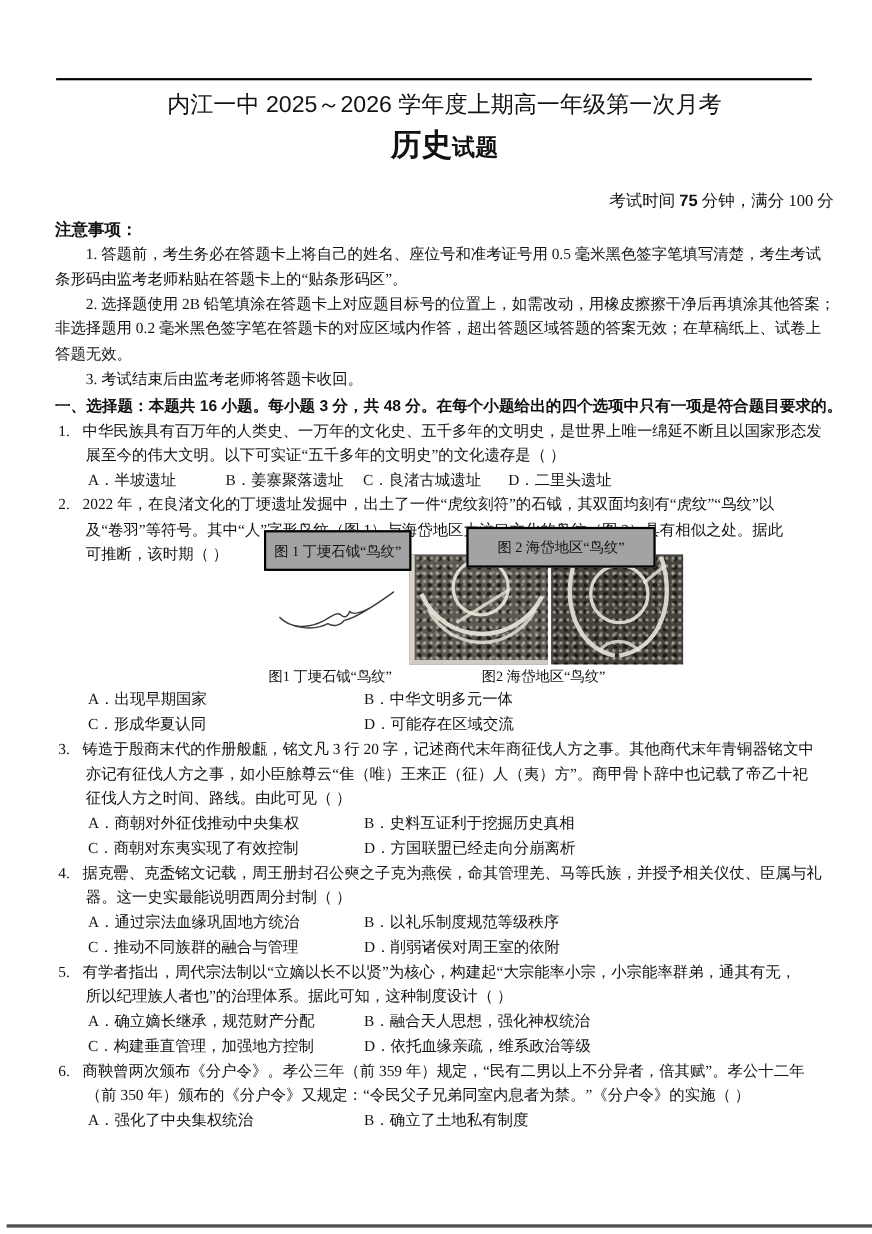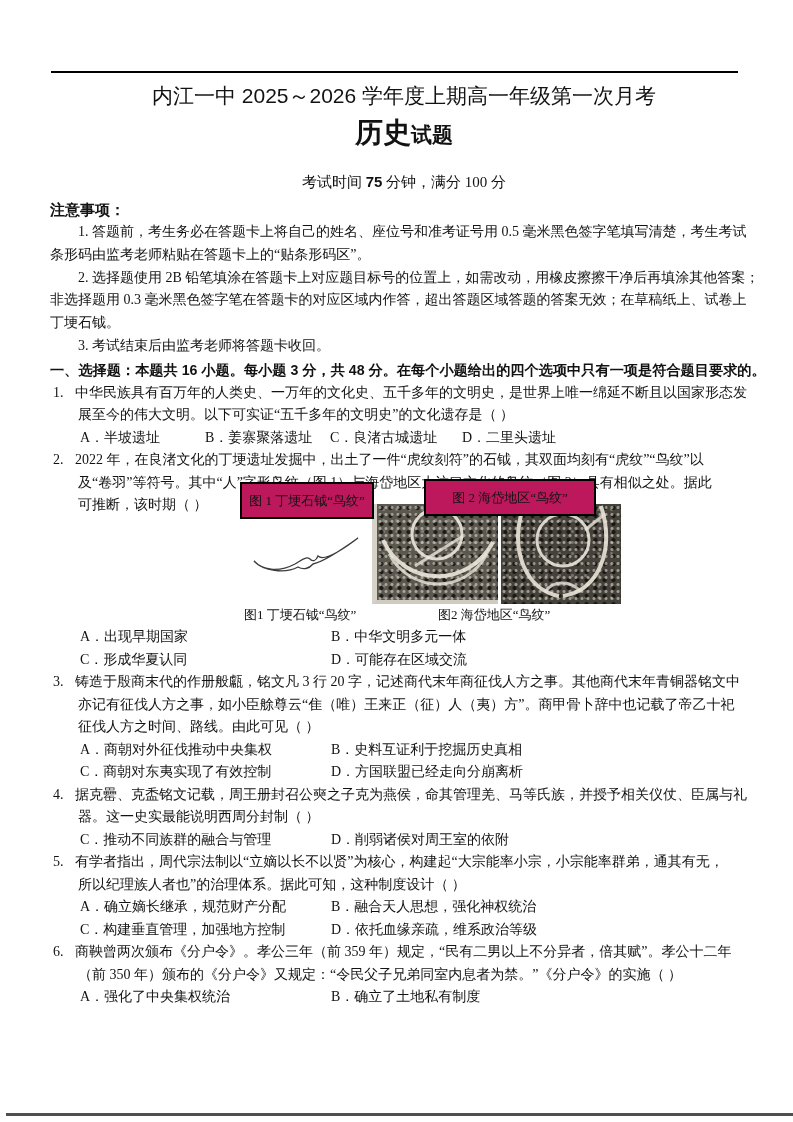--- a/index.html
+++ b/index.html
@@ -12,21 +12,21 @@
   .content{position:absolute;left:50px;top:80px;width:708px}
 
   .title{
     font-family:"Liberation Sans","DejaVu Sans",sans-serif;font-weight:normal;
     font-size:21px;text-align:center;line-height:32px;white-space:nowrap;
   }
   .subject{text-align:center;line-height:42px;font-weight:bold;
     font-family:Liberation Serif, serif;}
   .subject .big{font-size:28px}
   .subject .small{font-size:21px}
-  .exam-info{text-align:center;margin-top:15px;font-size:15px;height:21px}
+  .exam-info{text-align:right;margin-top:15px;font-size:15px;height:21px}
   .exam-info .bold-num{font-weight:bold;font-family:"Liberation Sans","DejaVu Sans",sans-serif}
 
   .notice-heading{margin-top:4px;font-weight:bold;font-size:15px;
     font-family:"Liberation Sans","DejaVu Sans",sans-serif;line-height:23px}
   .notice-line{font-size:14px;line-height:22.8px;white-space:nowrap}
   .ind{text-indent:28px}
 
   .section-heading{margin-top:1px;font-weight:bold;font-size:14.2px;line-height:23px;
     font-family:"Liberation Sans","DejaVu Sans",sans-serif;white-space:nowrap}
 
@@ -34,21 +34,21 @@
   .qnum{position:absolute;left:3px;top:0;width:24px}
   .qline{white-space:nowrap}
   .first-line{margin-left:-3px}
   .opts-row{white-space:nowrap;padding-left:2px}
   .opt-col{display:inline-block;width:251px}
   .opt-q1-a{display:inline-block;width:125px}
   .opt-q1-b{display:inline-block;width:125px}
   .opt-q1-c{display:inline-block;width:132px}
 
   .fig-wrap{position:relative;height:132px}
-  .callout{position:absolute;border:2px solid #000;background:#be185d;z-index:2;
+  .callout{position:absolute;border:2px solid #000;background:#a3a3a3;z-index:2;
     display:flex;align-items:center;justify-content:center;font-size:13px;white-space:nowrap}
   .callout.b1{left:162px;top:-12px;width:130px;height:33px}
   .callout.b2{left:346px;top:-15px;width:168px;height:33px}
   .bird-art{position:absolute;left:172px;top:40px;width:112px;height:46px}
   .rubbing{position:absolute;left:294px;top:10px;width:249px;height:100px;display:flex;gap:3px}
   .rub-panel{position:relative;flex:1;overflow:hidden;
     background-color:#55524b;
     background-image:
       radial-gradient(circle, rgba(235,230,218,.55) 1px, transparent 2px),
       radial-gradient(circle, rgba(18,16,12,.85) 1.5px, transparent 2.6px),
@@ -75,22 +75,22 @@
   </div>
 
   <div class="exam-info">
     <span>考试时间 </span><span class="bold-num">75</span><span> 分钟，满分 100 分</span>
   </div>
 
   <div class="notice-heading">注意事项：</div>
   <div class="notice-line ind">1. 答题前，考生务必在答题卡上将自己的姓名、座位号和准考证号用 0.5 毫米黑色签字笔填写清楚，考生考试</div>
   <div class="notice-line">条形码由监考老师粘贴在答题卡上的“贴条形码区”。</div>
   <div class="notice-line ind">2. 选择题使用 2B 铅笔填涂在答题卡上对应题目标号的位置上，如需改动，用橡皮擦擦干净后再填涂其他答案；</div>
-  <div class="notice-line">非选择题用 0.3 毫米黑色签字笔在答题卡的对应区域内作答，超出答题区域答题的答案无效；在草稿纸上、试卷上</div>
-  <div class="notice-line">丁埂石钺。</div>
+  <div class="notice-line">非选择题用 0.2 毫米黑色签字笔在答题卡的对应区域内作答，超出答题区域答题的答案无效；在草稿纸上、试卷上</div>
+  <div class="notice-line">答题无效。</div>
   <div class="notice-line ind">3. 考试结束后由监考老师将答题卡收回。</div>
 
   <div class="section-heading">一、选择题：本题共 16 小题。每小题 3 分，共 48 分。在每个小题给出的四个选项中只有一项是符合题目要求的。</div>
 
   <div class="question">
     <span class="qnum">1.</span>
     <div class="qline first-line">中华民族具有百万年的人类史、一万年的文化史、五千多年的文明史，是世界上唯一绵延不断且以国家形态发</div>
     <div class="qline">展至今的伟大文明。以下可实证“五千多年的文明史”的文化遗存是（      ）</div>
     <div class="opts-row">
       <span class="opt-q1-a">A．半坡遗址</span><span class="opt-q1-b">B．姜寨聚落遗址</span><span class="opt-q1-c">C．良渚古城遗址</span><span>D．二里头遗址</span>
@@ -155,20 +155,23 @@
     <div class="opts-row">
       <span class="opt-col">C．商朝对东夷实现了有效控制</span><span>D．方国联盟已经走向分崩离析</span>
     </div>
   </div>
 
   <div class="question">
     <span class="qnum">4.</span>
     <div class="qline first-line">据克罍、克盉铭文记载，周王册封召公奭之子克为燕侯，命其管理羌、马等氏族，并授予相关仪仗、臣属与礼</div>
     <div class="qline">器。这一史实最能说明西周分封制（      ）</div>
     <div class="opts-row">
+      <span class="opt-col">A．通过宗法血缘巩固地方统治</span><span>B．以礼乐制度规范等级秩序</span>
+    </div>
+    <div class="opts-row">
       <span class="opt-col">C．推动不同族群的融合与管理</span><span>D．削弱诸侯对周王室的依附</span>
     </div>
   </div>
 
   <div class="question">
     <span class="qnum">5.</span>
     <div class="qline first-line">有学者指出，周代宗法制以“立嫡以长不以贤”为核心，构建起“大宗能率小宗，小宗能率群弟，通其有无，</div>
     <div class="qline">所以纪理族人者也”的治理体系。据此可知，这种制度设计（      ）</div>
     <div class="opts-row">
       <span class="opt-col">A．确立嫡长继承，规范财产分配</span><span>B．融合天人思想，强化神权统治</span>

